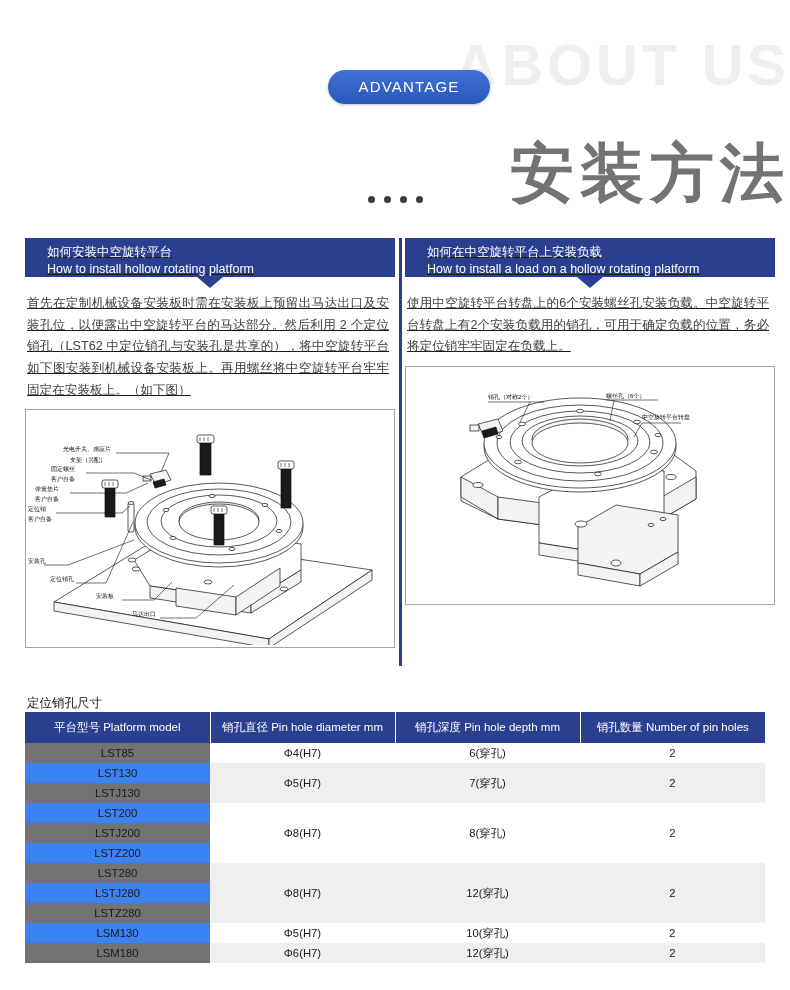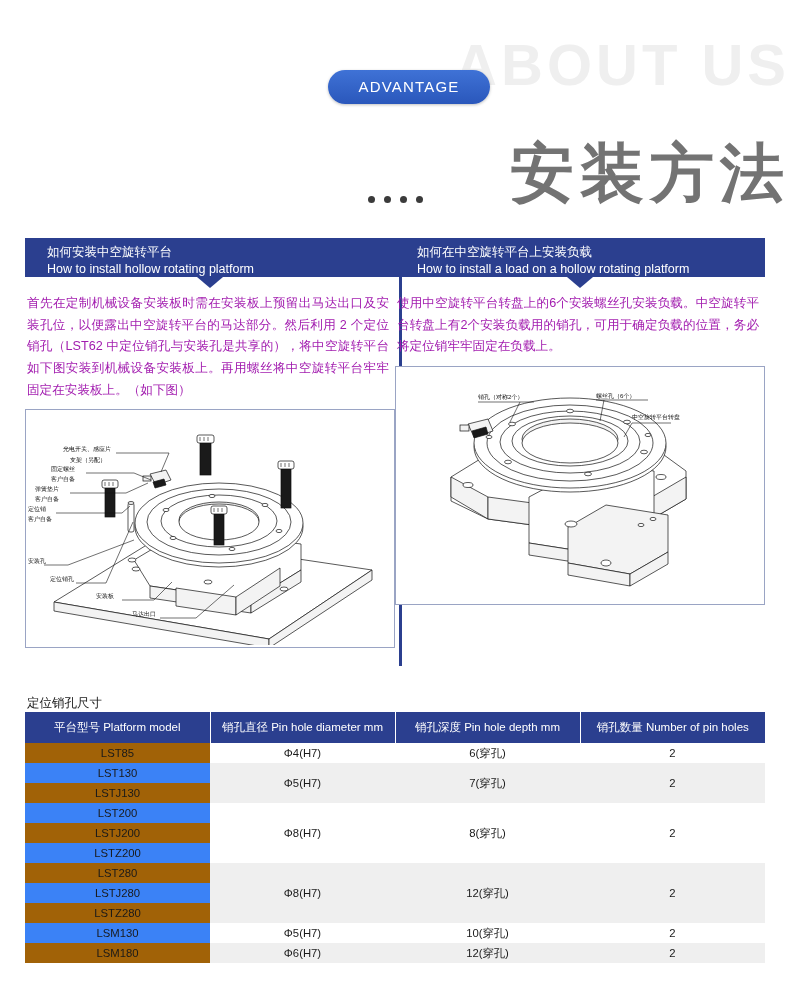--- a/index.html
+++ b/index.html
@@ -82,20 +82,22 @@
     background: #3b3b3b;
   }
 
   
   .cols {
     position: absolute;
     top: 238px;
     left: 25px;
     width: 750px;
     display: flex;
+    gap: 10px;
+    text-decoration: underline;
   }
   .col {
     width: 370px;
     position: relative;
   }
   .col-divider {
     position: absolute;
     top: 238px;
     left: 399px;
     width: 3px;
@@ -123,21 +125,21 @@
     width: 0;
     height: 0;
     border-left: 13px solid transparent;
     border-right: 13px solid transparent;
     border-top: 11px solid #2b3f8f;
     margin: 0 auto;
   }
   .body-text {
     font-size: 12.6px;
     line-height: 1.72;
-    color: #a21caf;
+    color: #404040;
     padding: 5px 6px 0 2px;
     text-align: justify;
   }
   .figure-box {
     margin-top: 8px;
     border: 1px solid #9aa4c4;
     height: 237px;
     position: relative;
     background: #ffffff;
     overflow: hidden;
@@ -201,21 +203,21 @@
   }
   .pin-table th:last-child { border-right: none; }
   .pin-table td {
     height: 20px;
     text-align: center;
     color: #1a1a1a;
     border: none;
     padding: 0;
     font-size: 11.3px;
   }
-  .pin-table tr.odd td.model { background: #a16207; }
+  .pin-table tr.odd td.model { background: #737373; }
   .pin-table tr.even td.model { background: #3b82f6; }
   .pin-table td.val-shade { background: #efefef; }
   .pin-table td.val-plain { background: #ffffff; }
   .pin-table td.model { width: 200px; }
 </style>
 </head>
 <body>
 
 <div class="hero">
   <div class="watermark">ABOUT US</div>

